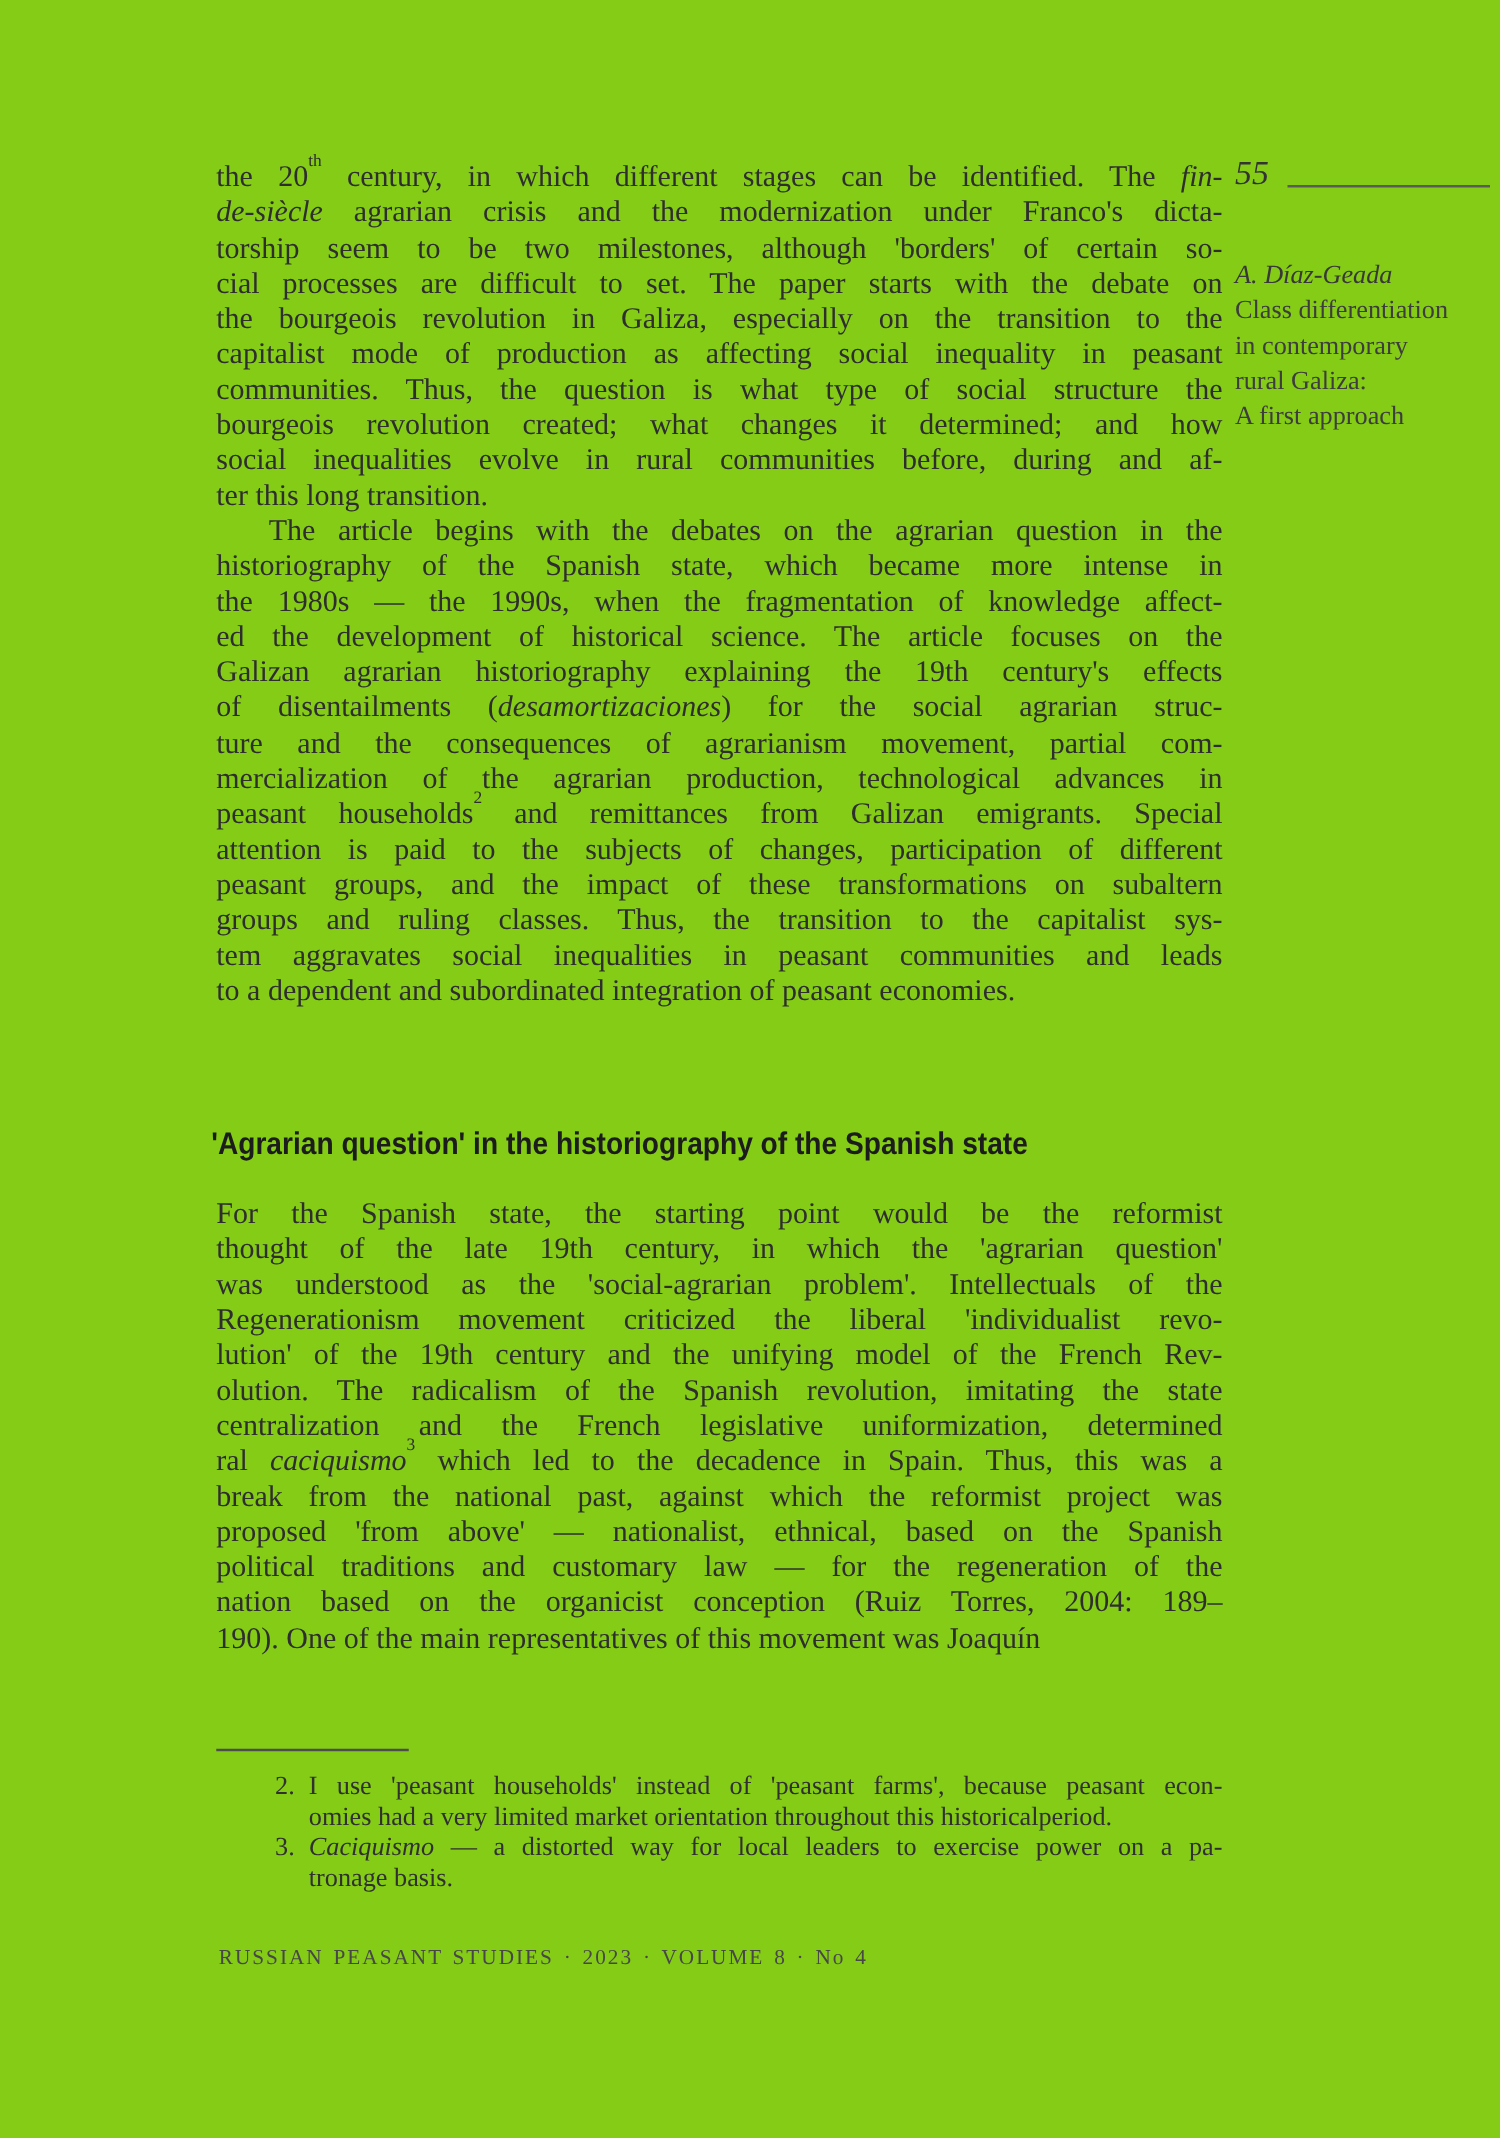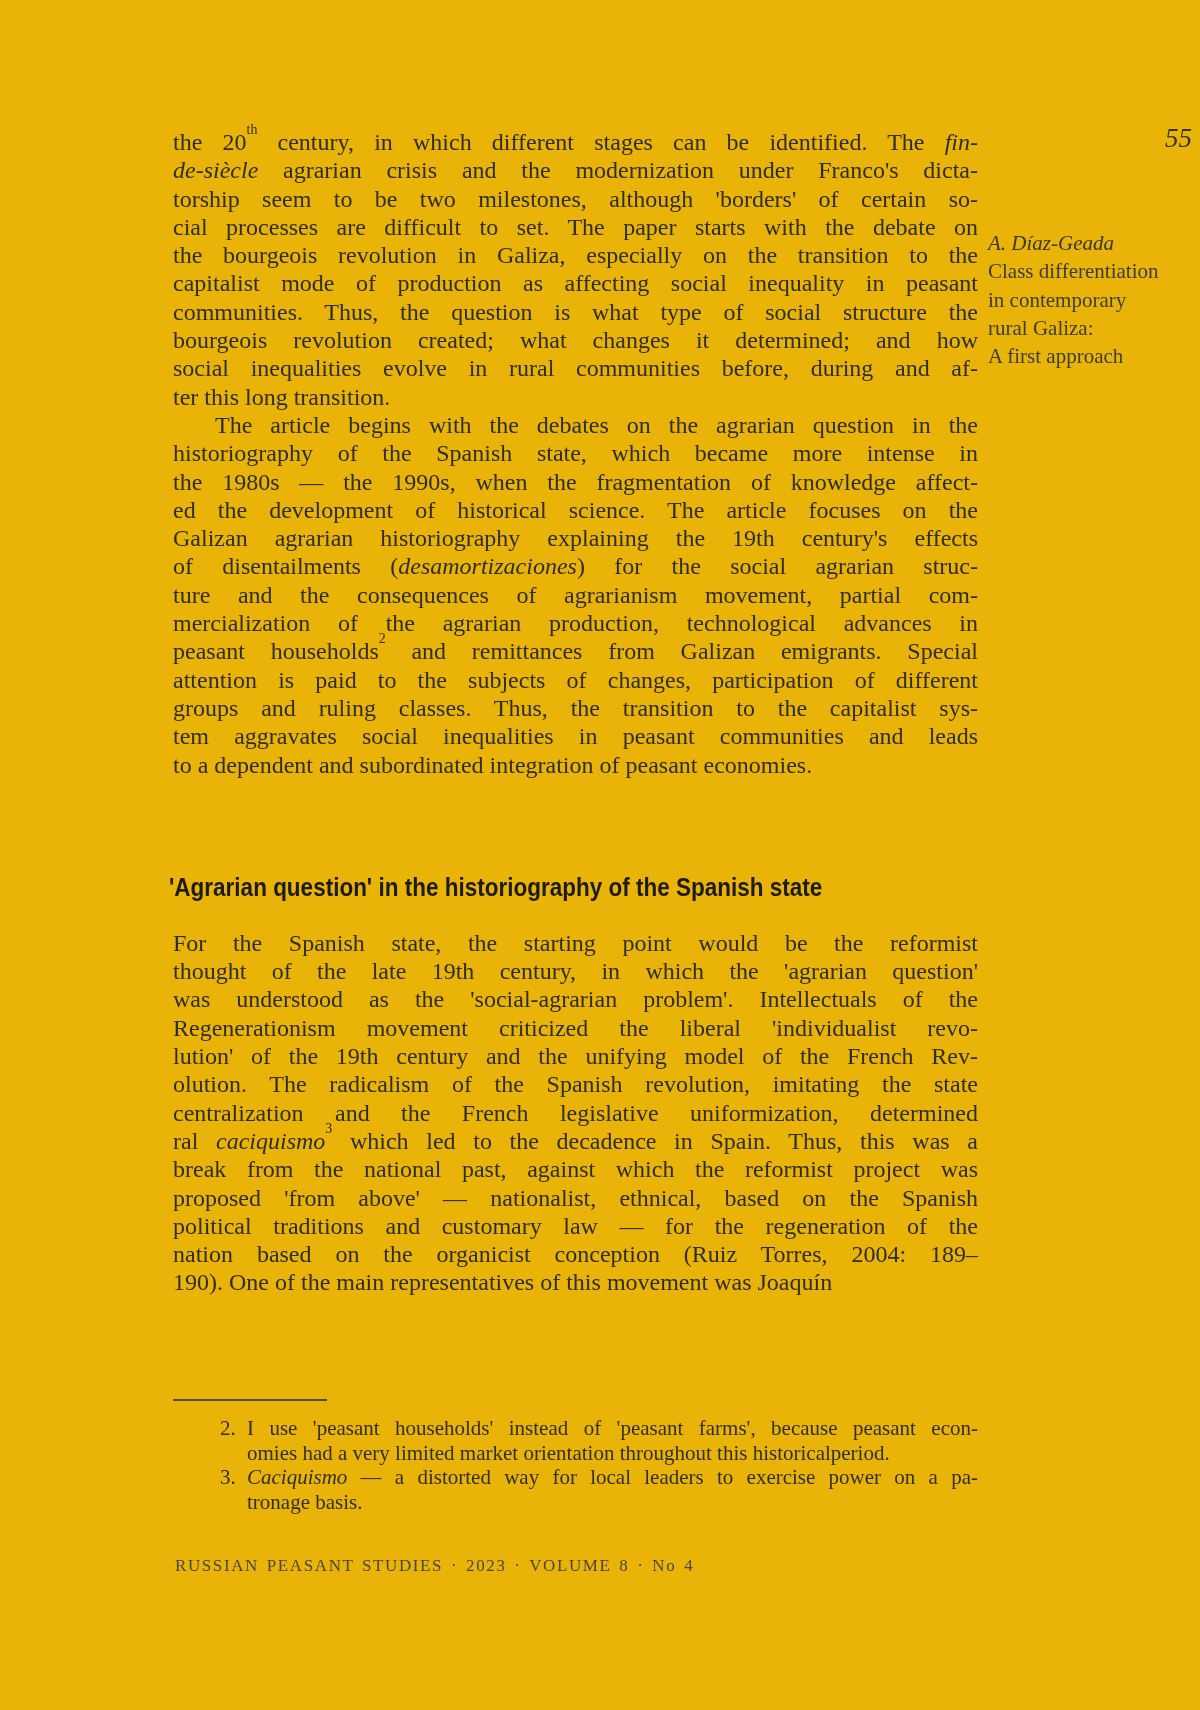--- a/index.html
+++ b/index.html
@@ -1,20 +1,20 @@
 <!DOCTYPE html>
 <html><head>
 <meta charset="utf-8">
 <style>
   html, body { margin: 0; padding: 0; background: #ffffff; }
   .page {
     position: relative;
     width: 1200px;
     height: 1710px;
-    background: #eab308;
+    background: #84cc16;
     font-family: "Liberation Serif", "DejaVu Serif", serif;
     color: #2e2e2e;
     overflow: hidden;
   }
 
   
   .article {
     position: absolute;
     left: 173px;
     top: 128px;
@@ -85,21 +85,21 @@
   }
 
   
   .sidebar {
     position: absolute;
     left: 988px;
     top: 124px;
     width: 204px;
     color: #3d3d3d;
   }
-  .pageno-row { display: flex; align-items: flex-end; flex-direction: column; }
+  .pageno-row { display: flex; align-items: flex-start; }
   .pageno {
     font-style: italic;
     font-size: 27px;
     line-height: 28px;
     color: #333333;
   }
   .head-rule {
     flex: 1;
     height: 2px;
     background: #5a5a5a;
@@ -135,20 +135,21 @@
           <div class="line indent">The article begins with the debates on the agrarian question in the</div>
           <div class="line">historiography of the Spanish state, which became more intense in</div>
           <div class="line">the 1980s — the 1990s, when the fragmentation of knowledge affect-</div>
           <div class="line">ed the development of historical science. The article focuses on the</div>
           <div class="line">Galizan agrarian historiography explaining the 19th century's effects</div>
           <div class="line">of disentailments (<i>desamortizaciones</i>) for the social agrarian struc-</div>
           <div class="line">ture and the consequences of agrarianism movement, partial com-</div>
           <div class="line">mercialization of the agrarian production, technological advances in</div>
           <div class="line">peasant households<sup>2</sup> and remittances from Galizan emigrants. Special</div>
           <div class="line">attention is paid to the subjects of changes, participation of different</div>
+          <div class="line">peasant groups, and the impact of these transformations on subaltern</div>
           <div class="line">groups and ruling classes. Thus, the transition to the capitalist sys-</div>
           <div class="line">tem aggravates social inequalities in peasant communities and leads</div>
           <div class="line last">to a dependent and subordinated integration of peasant economies.</div>
         </div>
         <h2 class="section-heading">'Agrarian question' in the historiography of the Spanish state</h2>
         <div class="para">
           <div class="line">For the Spanish state, the starting point would be the reformist</div>
           <div class="line">thought of the late 19th century, in which the 'agrarian question'</div>
           <div class="line">was understood as the 'social-agrarian problem'. Intellectuals of the</div>
           <div class="line">Regenerationism movement criticized the liberal 'individualist revo-</div>

